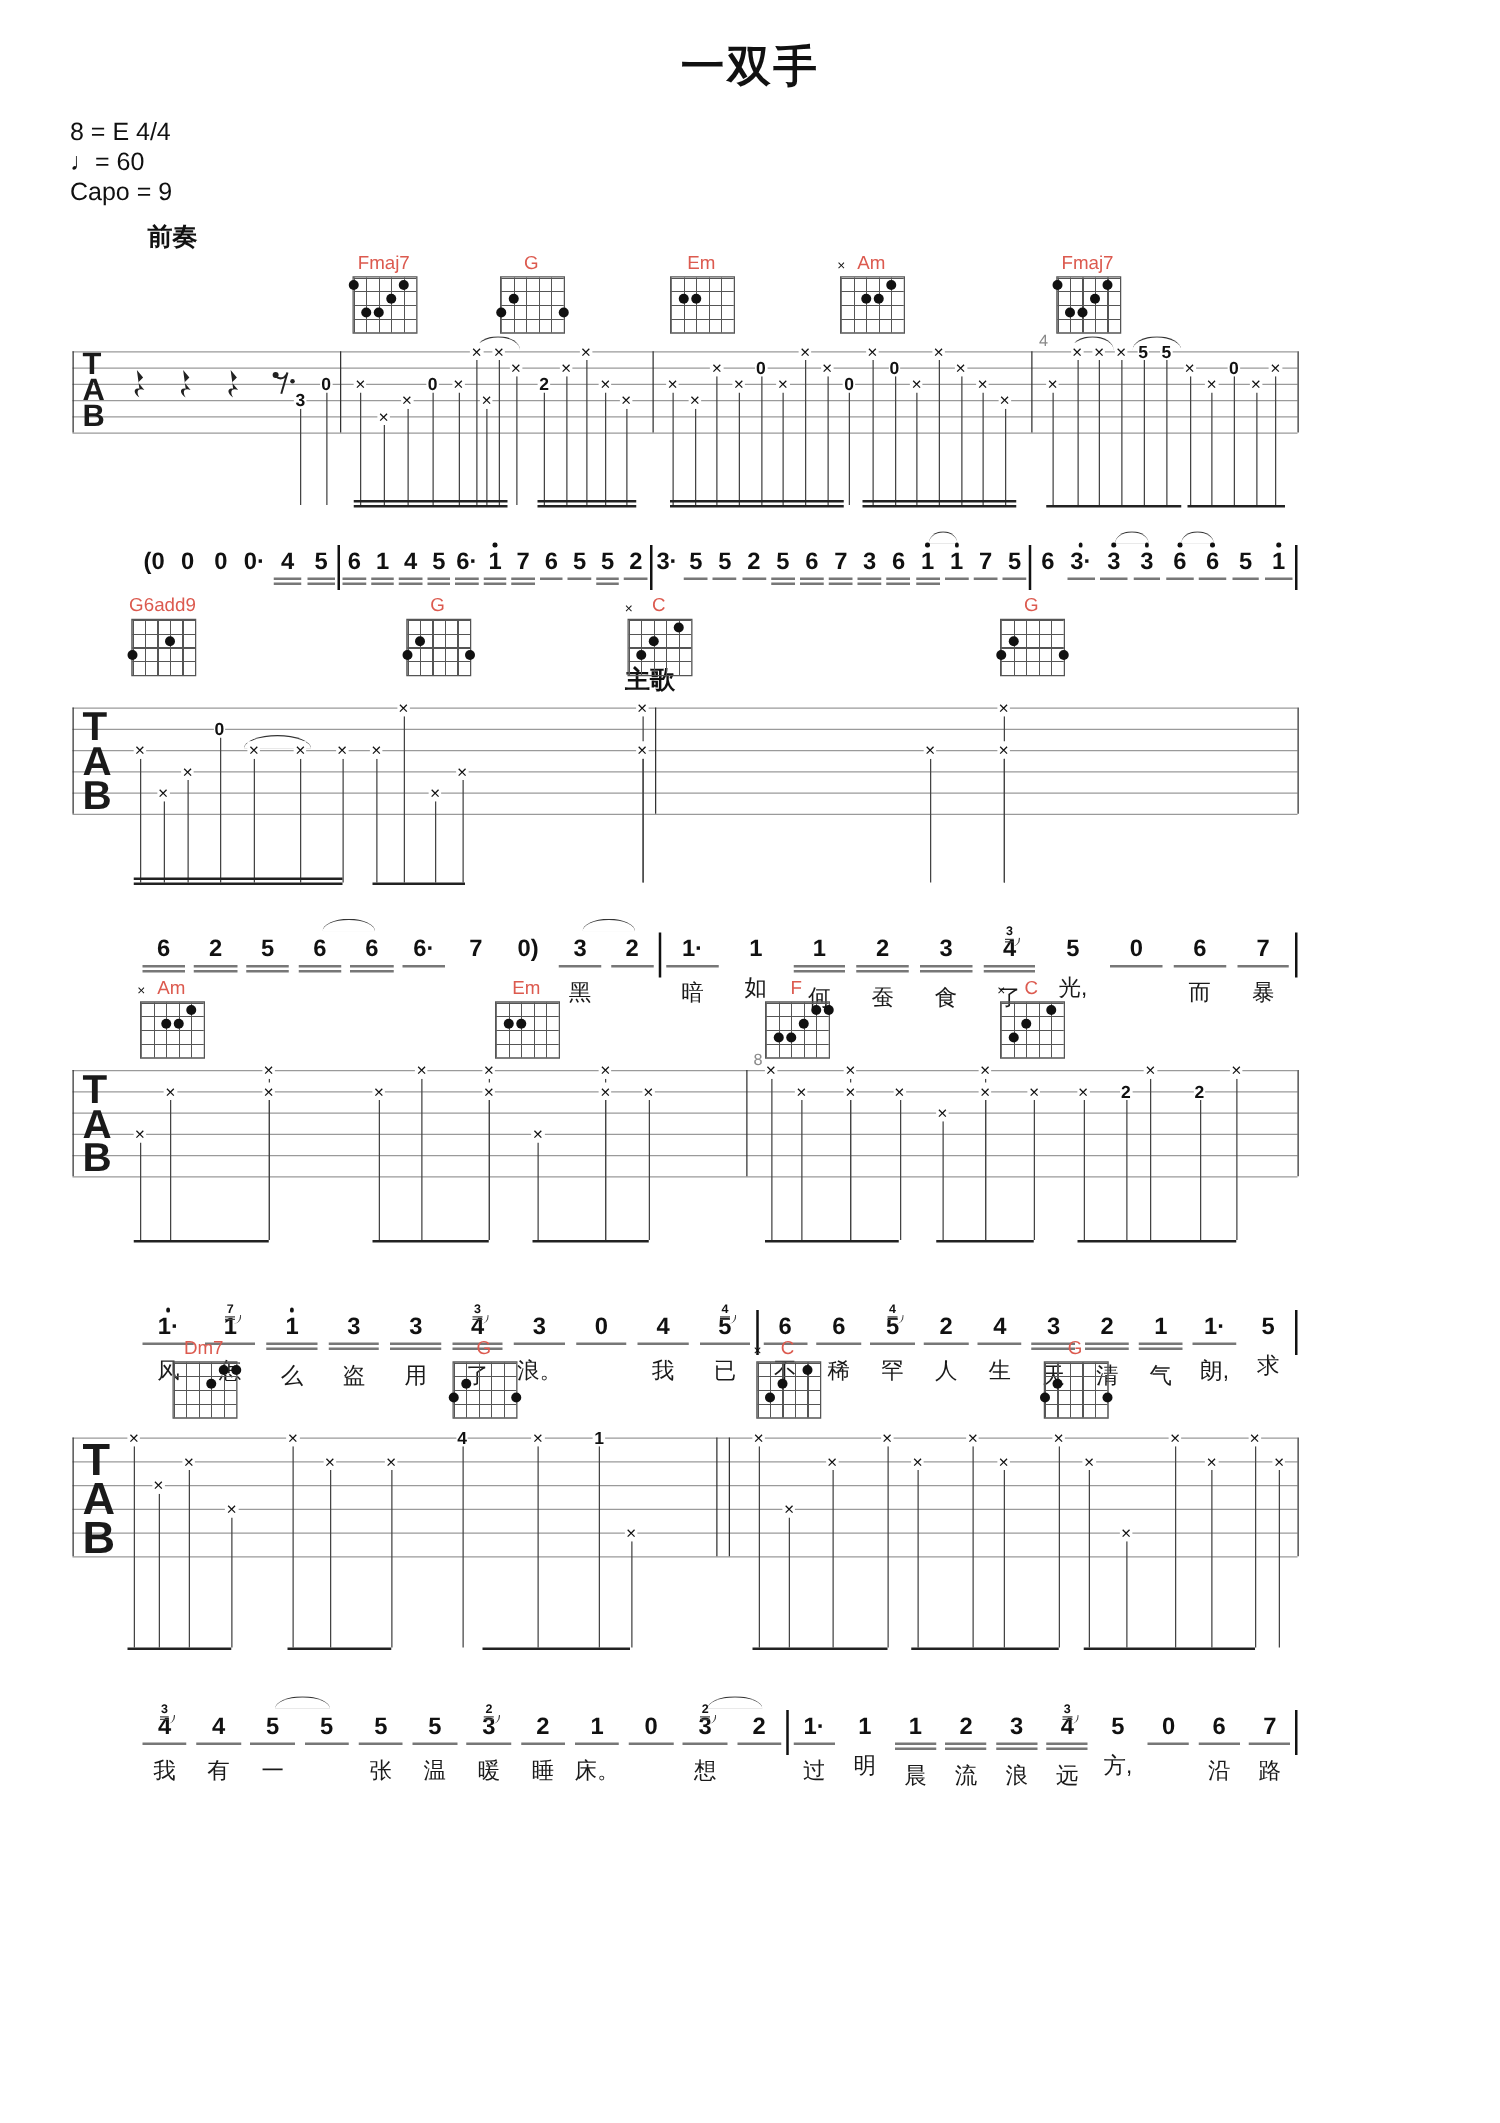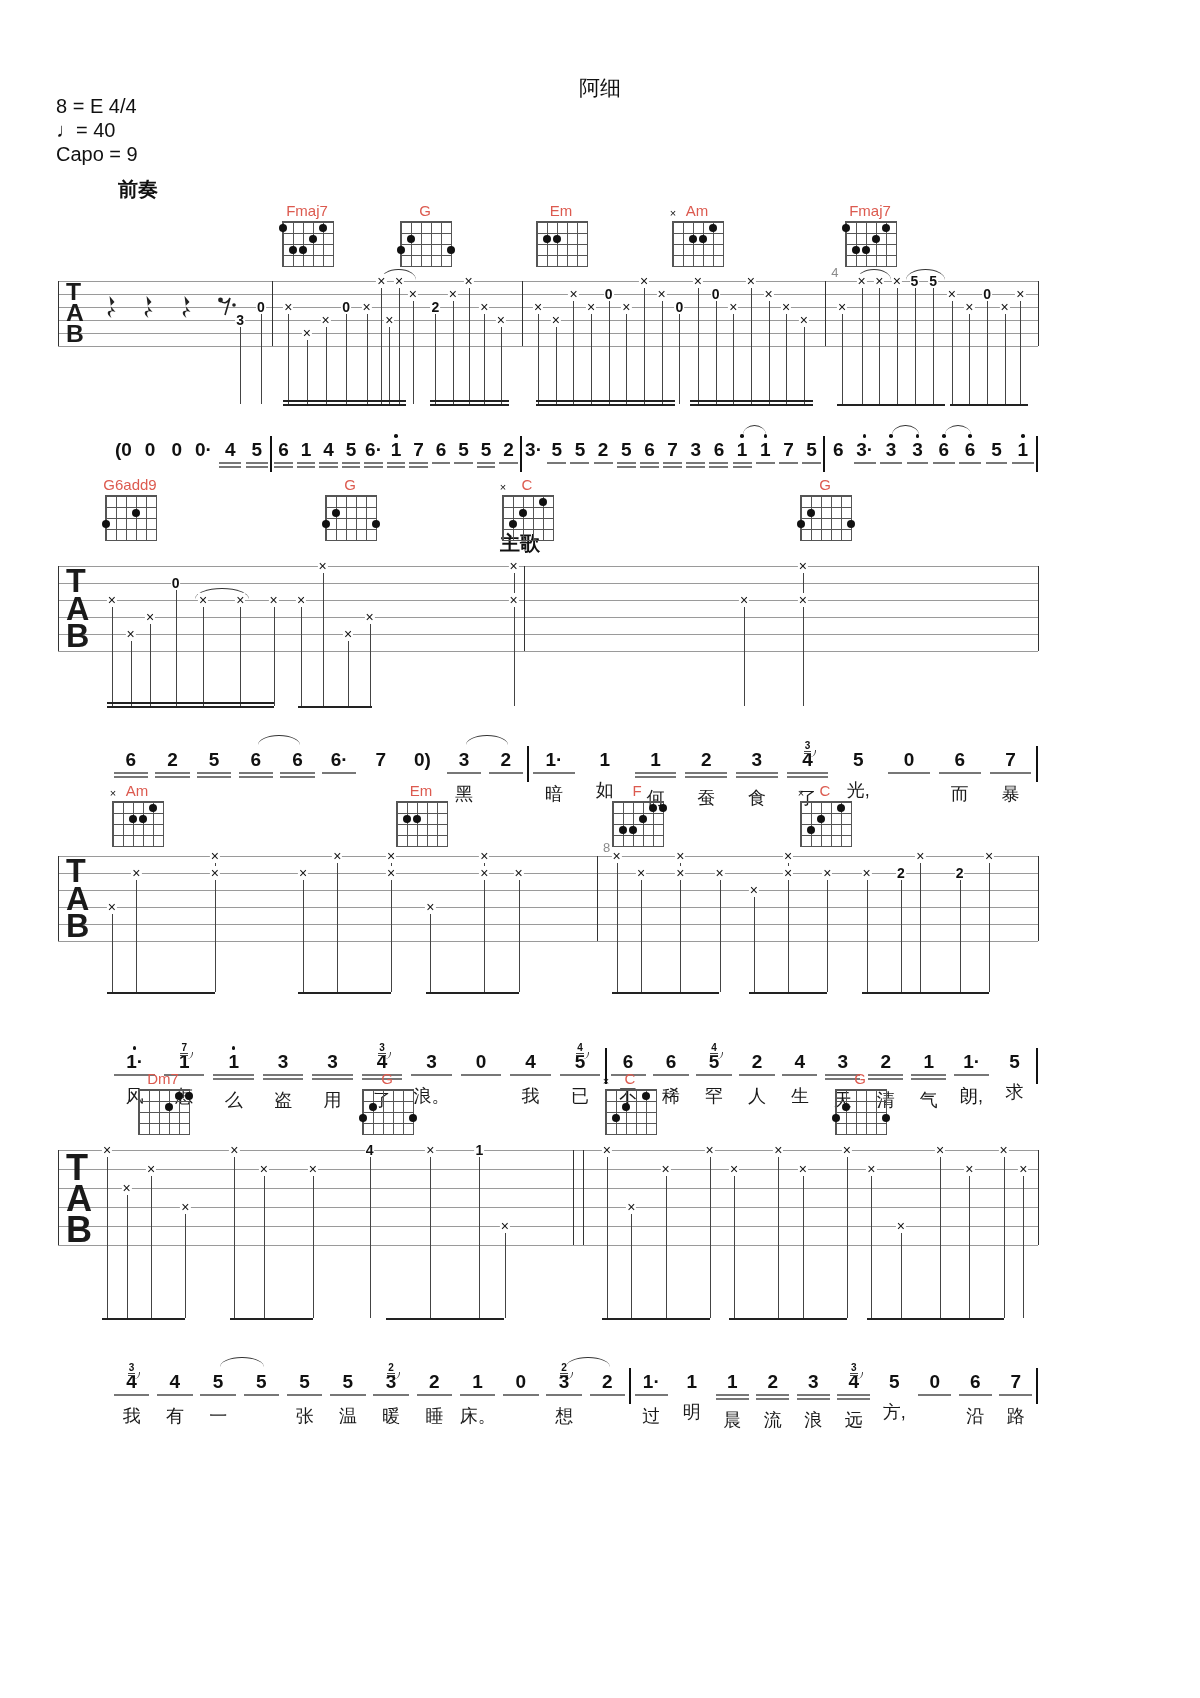--- a/index.html
+++ b/index.html
@@ -48,24 +48,24 @@
   .ul{height:2px;background:#777;width:82%;margin-top:2px;}
   .tok-ly{font-size:18px;line-height:22px;margin-top:9px;height:24px;white-space:nowrap;color:#1a1a1a;}
   .jbar{width:2px;background:#111;height:36px;margin-top:12px;flex:0 0 2px;}
   .tie{position:absolute;top:1px;left:55%;width:100%;height:9px;z-index:2;
        border-top:1.6px solid #333;border-radius:50% 50% 0 0/100% 100% 0 0;}
 </style>
 </head>
 <body>
 
 <div id="page">
-  <div class="artist">阿细</div>
+  <div class="title">一双手</div>
   <div class="meta">
     <div>8 = E 4/4</div>
-    <div>♩= 40</div>
+    <div>♩= 60</div>
     <div>Capo = 9</div>
   </div>
   <div id="systems-root">
       <div>
         <div class="section-label" style="left: 118px; top: 176px;">前奏</div>
         <div class="chord" style="left: 272px; top: 202px;">
           <div class="chord-name" style="color: rgb(220, 90, 79);">Fmaj7</div>
           <div class="cgrid" style="left: 10px; top: 19px;">
             <div class="cdot" style="left: 0px; top: 5.5px;"></div>
             <div class="cdot" style="left: 40px; top: 5.5px;"></div>

